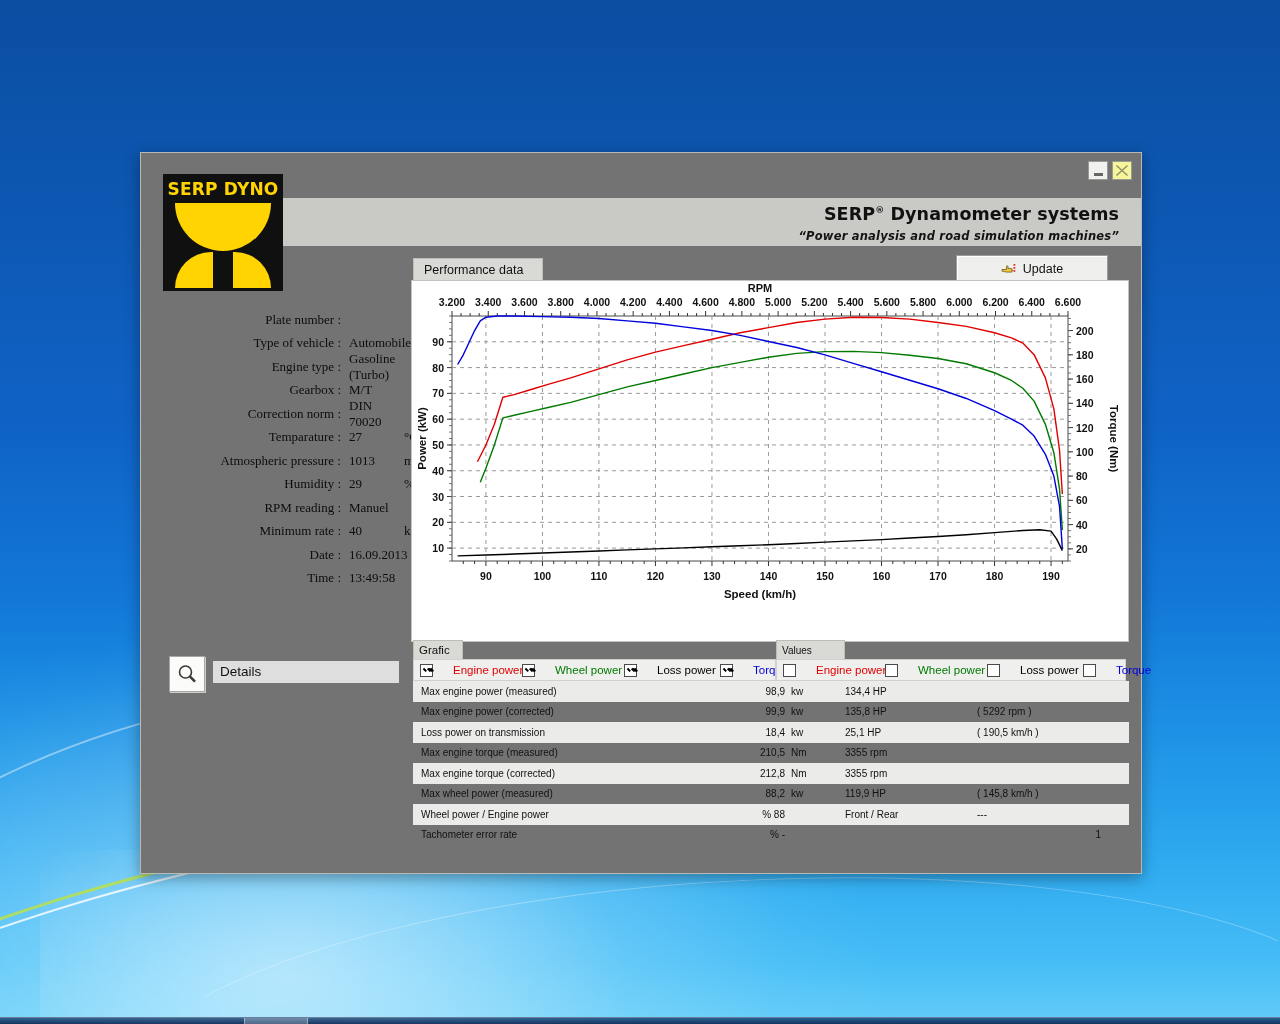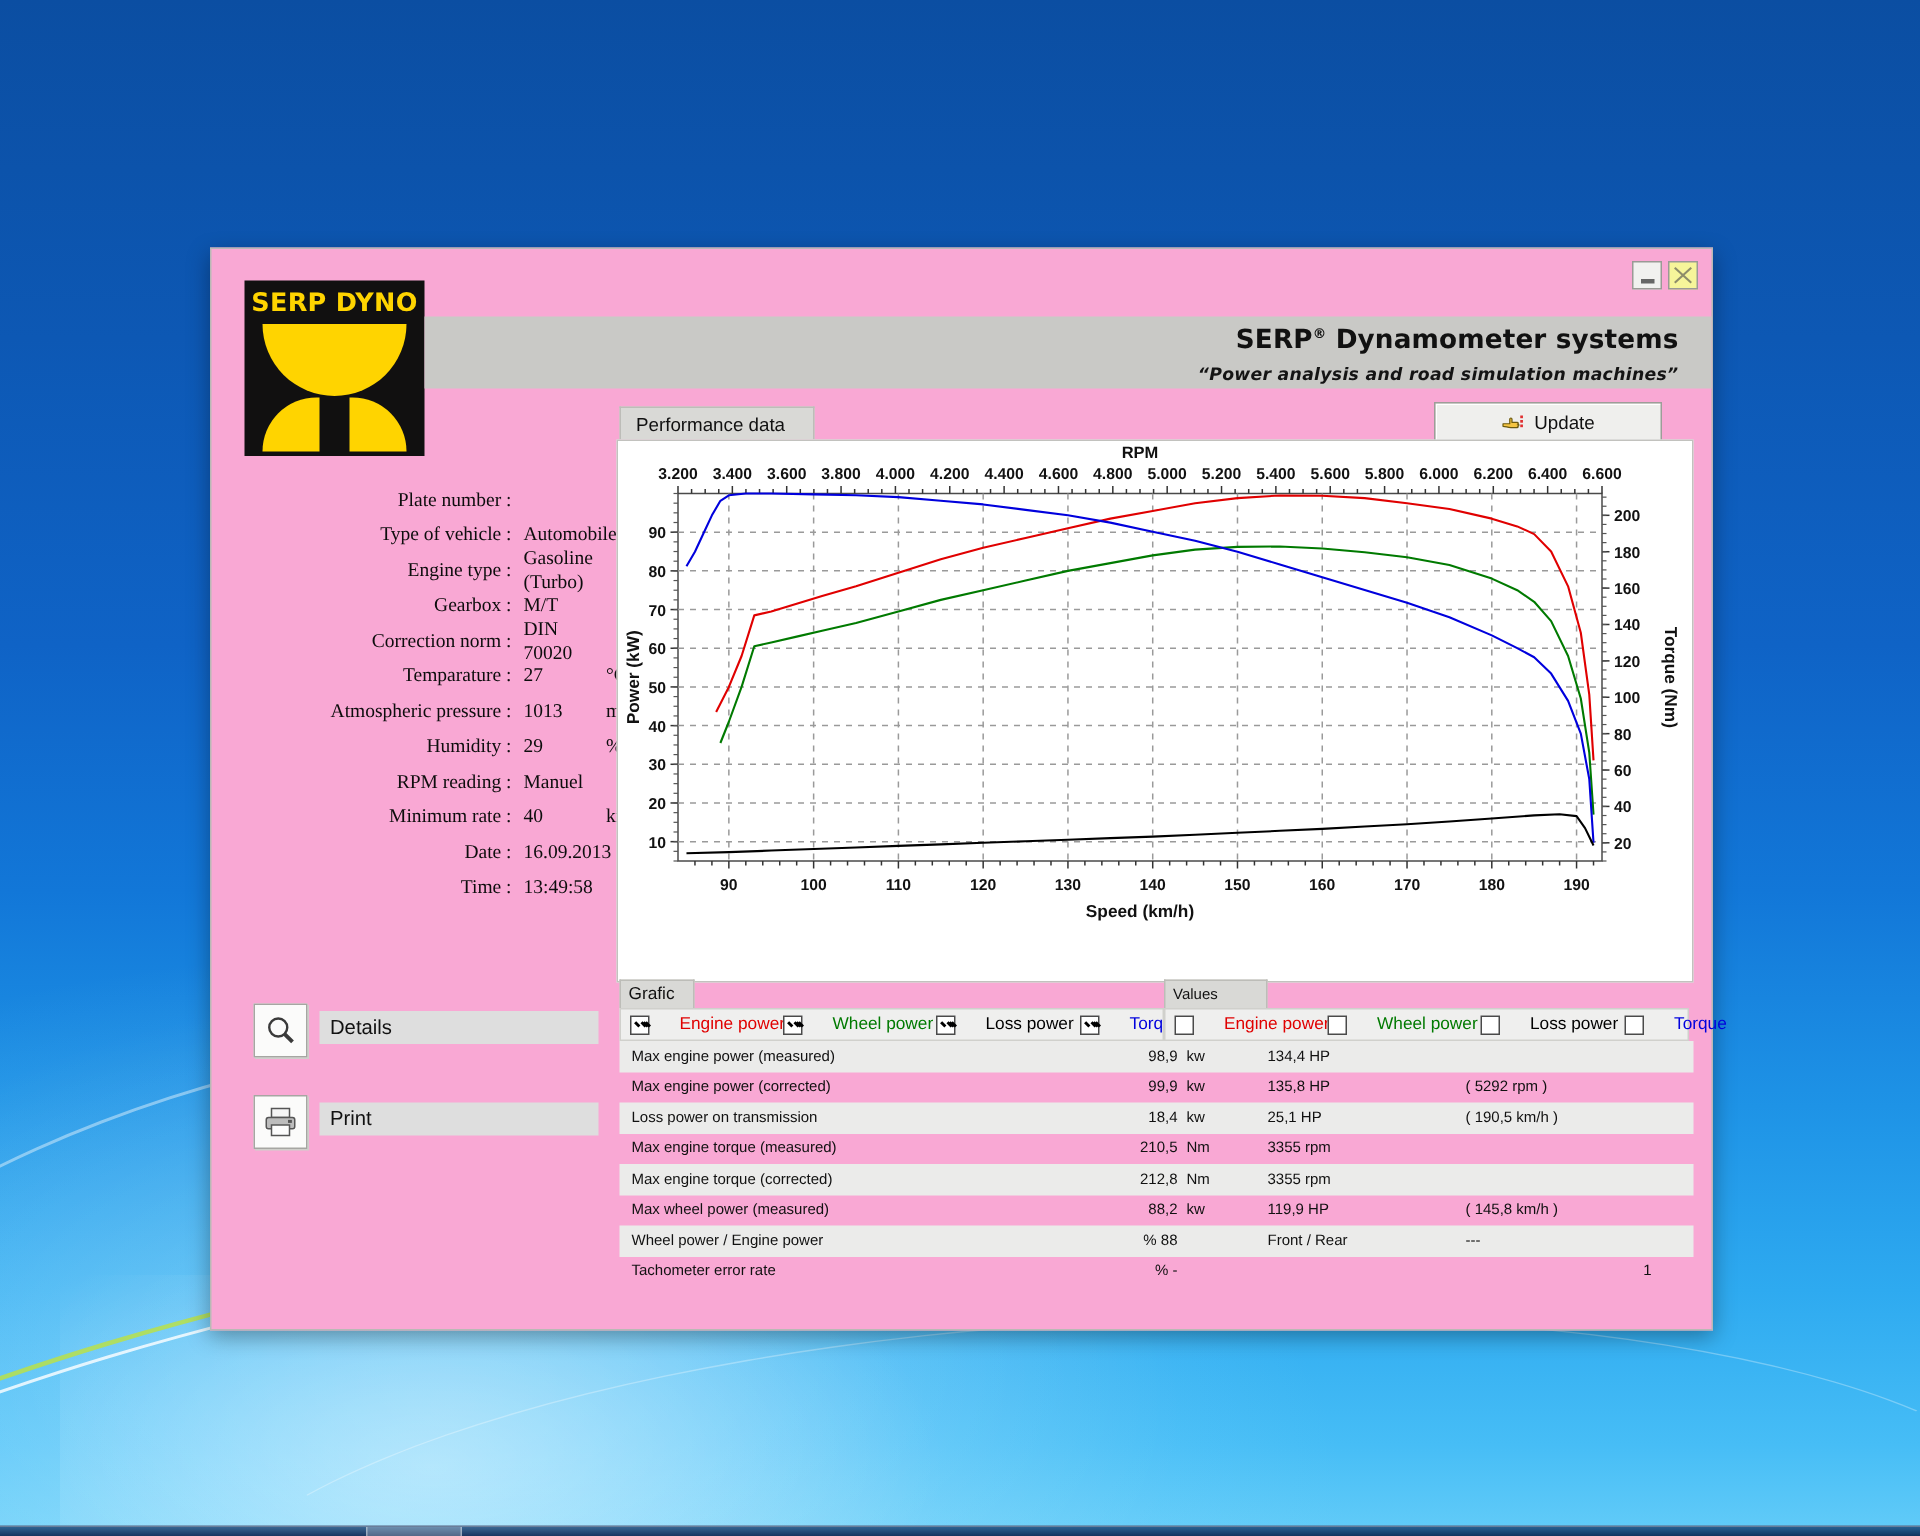--- a/index.html
+++ b/index.html
@@ -28,22 +28,22 @@
   .glow{position:absolute;left:40px;top:850px;width:620px;height:320px;
     background:radial-gradient(ellipse at 40% 40%, rgba(255,255,255,0.35), rgba(255,255,255,0) 65%);}
   .greenline{position:absolute;left:-60px;top:845px;width:330px;height:120px;overflow:hidden;}
   .taskbar{position:absolute;left:0;bottom:0;width:1280px;height:6px;
     background:linear-gradient(to bottom,rgba(20,60,110,.75),rgba(10,35,80,.9));
     border-top:1px solid rgba(255,255,255,.35);}
   .tb-mark{position:absolute;bottom:0;left:244px;width:62px;height:6px;background:rgba(255,255,255,.25);
     border-left:1px solid rgba(255,255,255,.4);border-right:1px solid rgba(255,255,255,.4);}
 
   
-  #app-window{position:absolute;left:140px;top:165px;width:1000px;height:720px;
-    background:#f9a8d4;border:1px solid #b9b9b5;box-shadow:0 4px 14px rgba(0,0,0,.35);}
+  #app-window{position:absolute;left:140px;top:152px;width:1000px;height:720px;
+    background:#737373;border:1px solid #b9b9b5;box-shadow:0 4px 14px rgba(0,0,0,.35);}
 
   
   .winbtns{position:absolute;right:9px;top:8px;display:flex;gap:4px;}
   .winbtn{width:18px;height:17px;border:1px solid #9a9a95;background:#f1f1ef;
     display:flex;align-items:center;justify-content:center;}
   .winbtn .minbar{width:9px;height:3px;background:#666;margin-top:7px;}
   .winbtn.close{background:#f6f59a;}
 
   
   #logo{position:absolute;left:22px;top:21px;width:120px;height:117px;background:#111010;}
@@ -232,31 +232,20 @@
   <div class="sidebtn" id="btn-details">
     <div class="iconbox">
       <svg width="22" height="22" viewBox="0 0 22 22">
         <circle cx="9.5" cy="9" r="6" fill="none" stroke="#3a3a3a" stroke-width="1.6"></circle>
         <line x1="13.8" y1="13.4" x2="19" y2="18.6" stroke="#3a3a3a" stroke-width="2.6"></line>
       </svg>
     </div>
     <div class="lbl">Details</div>
   </div>
 
-  <div class="sidebtn" id="btn-print">
-    <div class="iconbox">
-      <svg width="24" height="22" viewBox="0 0 24 22">
-        <rect x="6" y="2" width="12" height="6" fill="#f5f5f5" stroke="#555" stroke-width="1"></rect>
-        <rect x="2.5" y="8" width="19" height="7.5" rx="1.5" fill="#bcbcbc" stroke="#555" stroke-width="1"></rect>
-        <rect x="6" y="13" width="12" height="7" fill="#fcfcfc" stroke="#555" stroke-width="1"></rect>
-        <rect x="17" y="9.6" width="2.6" height="2" fill="#555"></rect>
-      </svg>
-    </div>
-    <div class="lbl">Print</div>
-  </div>
 
   <div id="tab-perf">Performance data</div>
   <div id="btn-update">
     <svg width="16" height="14" viewBox="0 0 16 14">
       <path d="M1,7.5 L5.5,7.5 L5.5,4.5 C5.5,3.4 7,3.4 7,4.5 L7,6.6 L10.6,6.6 C11.4,6.6 11.4,7.8 10.6,7.8 L11,7.8 C11.8,7.8 11.8,9 11,9 L10.6,9 C11.3,9 11.3,10.1 10.6,10.1 L6.3,10.1 C4,10.1 3,9.2 1,9.2 Z" fill="#f5c542" stroke="#6b5a10" stroke-width="0.8" stroke-linejoin="round"></path>
       <rect x="12.5" y="2" width="1.8" height="1.8" fill="#e03030"></rect>
       <rect x="12.5" y="5" width="1.8" height="1.8" fill="#e03030"></rect>
       <rect x="12.5" y="8" width="1.8" height="1.8" fill="#e03030"></rect>
     </svg>
     <span>Update</span>

